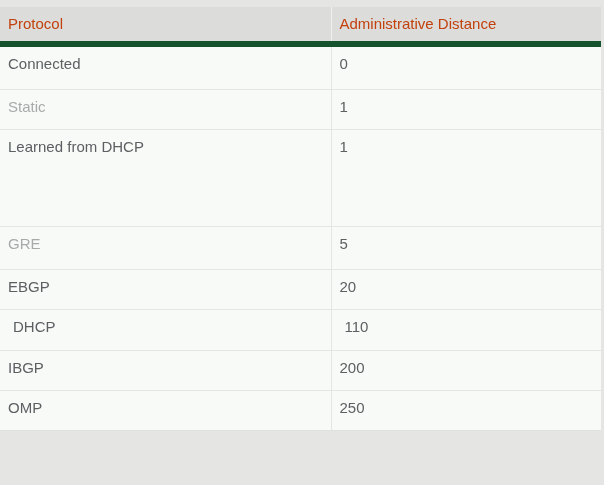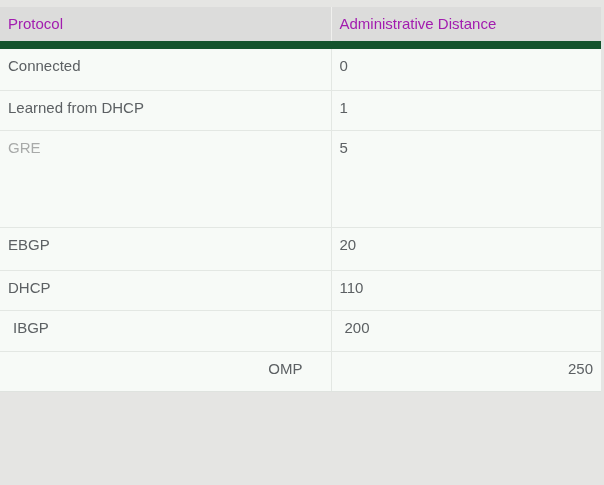--- a/index.html
+++ b/index.html
@@ -34,44 +34,43 @@
     font-weight: normal;
     overflow: hidden;
   }
   
   col.c-protocol { width: 331px; }
   col.c-distance { width: 270px; }
 
   
   thead th {
     background: #dcdcdb;
-    color: #a21caf;
+    color: #c2410c;
     font-weight: bold;
     height: 35px;
     box-sizing: border-box;
-    border-bottom: 8px solid #14532d;
+    border-bottom: 6px solid #14532d;
   }
   thead th:last-child {
     border-left: 1px solid #f0f0ee;
   }
 
   
   tbody td {
     border-top: 1px solid #e3e7e3;
     box-sizing: border-box;
   }
   tbody td:first-child {
     padding-right: 28px; 
   }
   tbody td:last-child {
     border-left: 1px solid #e3e7e3;
   }
   tbody tr:last-child td {
     border-bottom: 1px solid #dfe3df;
-    text-align: right;
   }
 
   
   tbody tr:nth-child(1) td { height: 45px; margin-left: 40px; }
   tbody tr:nth-child(2) td { height: 40px; }
   tbody tr:nth-child(3) td { height: 97px; }
   tbody tr:nth-child(4) td { height: 43px; }
   tbody tr:nth-child(5) td { height: 40px; margin-top: 20px; }
   tbody tr:nth-child(6) td { height: 41px; padding-left: 13px; }
   tbody tr:nth-child(7) td { height: 40px; }
@@ -94,20 +93,24 @@
         <th>Protocol</th>
         <th>Administrative Distance</th>
       </tr>
     </thead>
     <tbody>
       <tr>
         <td>Connected</td>
         <td>0</td>
       </tr>
       <tr>
+        <td class="muted">Static</td>
+        <td>1</td>
+      </tr>
+      <tr>
         <td>Learned from DHCP</td>
         <td>1</td>
       </tr>
       <tr>
         <td class="muted">GRE</td>
         <td>5</td>
       </tr>
       <tr>
         <td>EBGP</td>
         <td>20</td>

